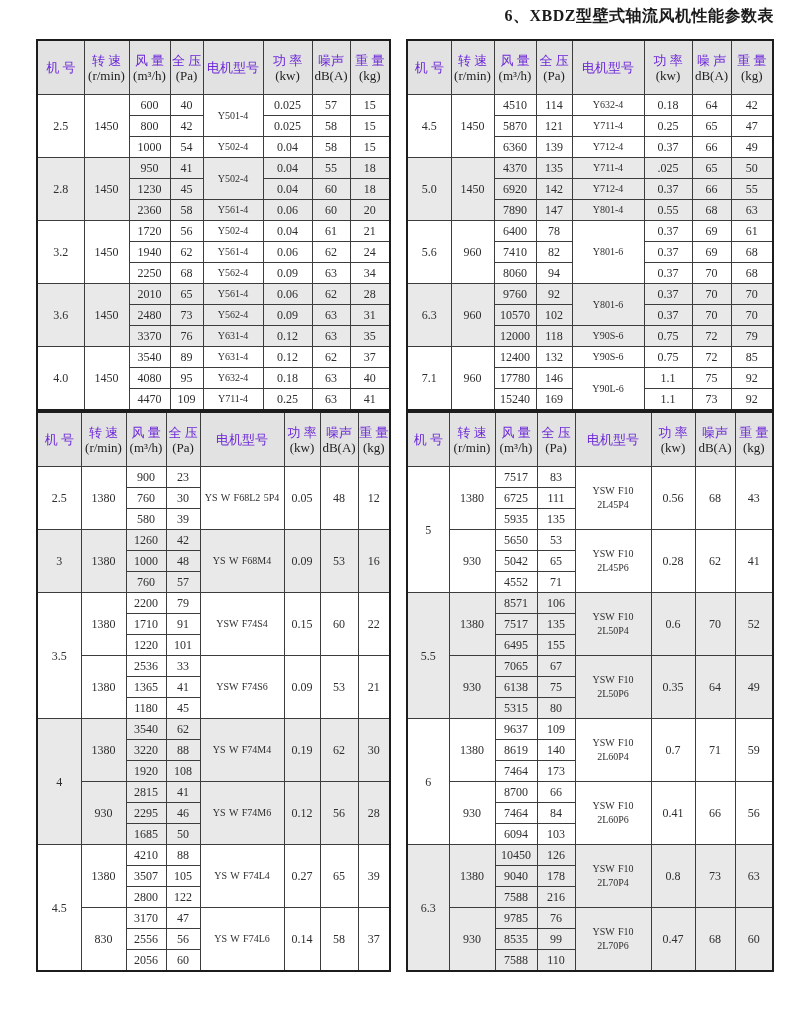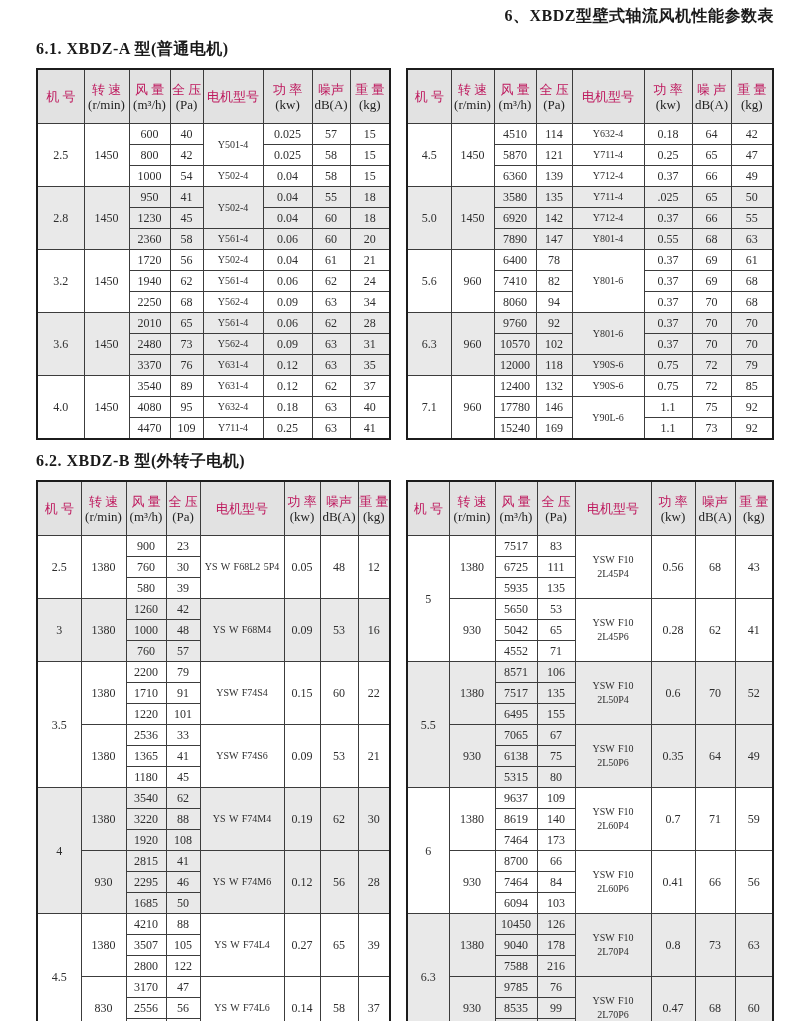--- a/index.html
+++ b/index.html
@@ -10,33 +10,32 @@
   .page{padding:6px 26px 0 36px;}
   .doc-title{font-size:16px;font-weight:bold;margin:0 0 12px 0;letter-spacing:.5px;text-align:right;}
   .section-title{font-size:16px;font-weight:bold;margin:0 0 8px 0;letter-spacing:.5px;}
   .section-title.second{margin-top:11px;}
   .tables-row{display:flex;align-items:flex-start;gap:15px;}
   table.ptable{border-collapse:collapse;table-layout:fixed;border:2px solid #1c1c1c;}
   table.w-left{width:353px;}
   table.w-right{width:366px;}
   .ptable th,.ptable td{border:1px solid #3c3c3c;text-align:center;vertical-align:middle;padding:0;}
   .ptable th{background:#e2e2e2;height:51px;font-weight:normal;padding:1px 0;}
-  .ptable .h1{font-size:13px;line-height:16px;color:#be185d;}
+  .ptable .h1{font-size:13px;line-height:16px;color:#6d28d9;}
   .ptable .h2{font-size:13px;line-height:13px;color:#222;}
   .ptable td{height:20px;font-size:12px;line-height:14px;color:#2e2e2e;}
   .ptable tr.shade td{background:#e9e9e9;}
   .ptable td.motor{font-size:10px;padding:0 2px;word-spacing:1px;}
 </style>
 </head>
 <body>
 
 <div class="page">
   <h1 class="doc-title">6、XBDZ型壁式轴流风机性能参数表</h1>
 
-  <h2 class="section-title">6.1. XBDZ-A 型(普通电机)</h2>
   <div class="tables-row">
     <table class="ptable w-left">
         <colgroup>
           <col style="width: 47px;">
           <col style="width: 45px;">
           <col style="width: 41px;">
           <col style="width: 33px;">
           <col style="width: 60px;">
           <col style="width: 49px;">
           <col style="width: 38px;">
@@ -275,21 +274,21 @@
             <td>6360</td>
             <td>139</td>
             <td class="motor">Y712-4</td>
             <td>0.37</td>
             <td>66</td>
             <td>49</td>
           </tr>
           <tr class="shade">
             <td rowspan="3">5.0</td>
             <td rowspan="3">1450</td>
-            <td>3580</td>
+            <td>4370</td>
             <td>135</td>
             <td class="motor">Y711-4</td>
             <td>.025</td>
             <td>65</td>
             <td>50</td>
           </tr>
           <tr class="shade">
             <td>6920</td>
             <td>142</td>
             <td class="motor">Y712-4</td>
@@ -376,21 +375,20 @@
             <td>15240</td>
             <td>169</td>
             <td>1.1</td>
             <td>73</td>
             <td>92</td>
           </tr>
         </tbody>
       </table>
   </div>
 
-  <h2 class="section-title second">6.2. XBDZ-B 型(外转子电机)</h2>
   <div class="tables-row">
     <table class="ptable w-left">
         <colgroup>
           <col style="width: 44px;">
           <col style="width: 45px;">
           <col style="width: 40px;">
           <col style="width: 34px;">
           <col style="width: 84px;">
           <col style="width: 36px;">
           <col style="width: 38px;">

